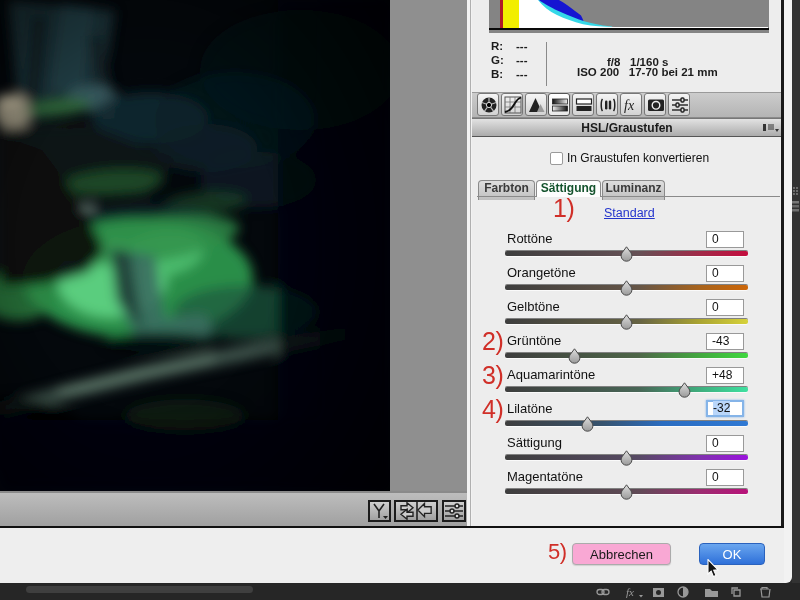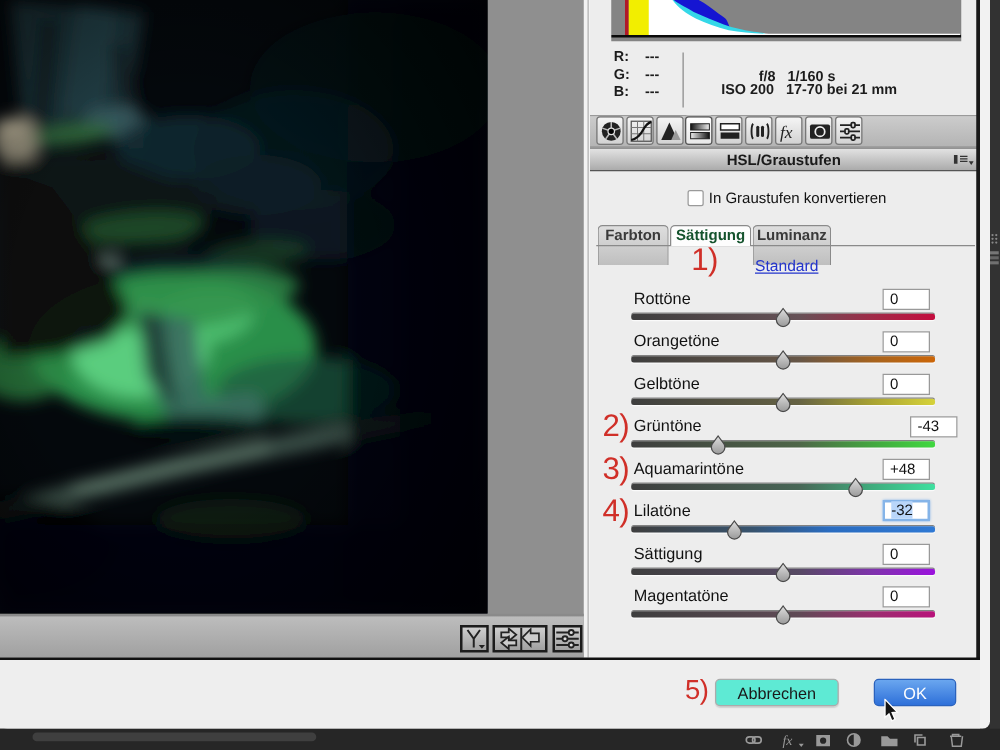--- a/index.html
+++ b/index.html
@@ -42,21 +42,21 @@
   background:linear-gradient(#e2e2e2,#ababab); border-top:1px solid #777; border-bottom:1px solid #555;
   font-size:12px; font-weight:bold; color:#1a1a1a; text-align:center; line-height:19px; }
 #hdrmenu { position:absolute; left:763px; top:123px; width:16px; height:10px; }
 
 
 #cb { position:absolute; left:550px; top:152px; width:13px; height:13px; background:#fff;
   border:1px solid #9a9a9a; border-radius:2px; }
 #cblabel { position:absolute; left:567px; top:151px; font-size:12px; color:#111; }
 
 
-.tab { position:absolute; top:180px; height:32px; font-size:12px; font-weight:bold;
+.tab { position:absolute; top:180px; height:20px; font-size:12px; font-weight:bold;
   text-align:center; border:1px solid #8a8a8a; border-bottom:none;
   border-radius:4px 4px 0 0; line-height:15px; color:#3a3a3a;
   background:linear-gradient(#dedede,#bfbfbf); }
 .tab.act { background:#fdfdfd; color:#14532d; height:17px; z-index:2; }
 #tabline { position:absolute; left:477px; top:196px; width:303px; height:1px; background:#8a8a8a; }
 
 
 .red { position:absolute; color:#d02f28; font-size:25px; letter-spacing:-0.5px; font-weight:normal;
   font-family:"Liberation Sans", sans-serif; }
 #std { position:absolute; left:604px; top:206px; font-size:12.5px; color:#2334cc;
@@ -64,21 +64,21 @@
 
 
 .slabel { position:absolute; left:507px; font-size:13px; color:#111; }
 .sbox { position:absolute; left:706px; width:38px; height:17px; background:#fff;
   border:1px solid #999; font-size:12px; color:#111; padding-left:5px; line-height:15px; }
 .track { position:absolute; left:505px; width:243px; height:5px; border-radius:2px;
   box-shadow:0 -1px 0 rgba(40,40,40,.55), 0 1px 0 rgba(255,255,255,.7); }
 .thumb { position:absolute; width:13px; height:16px; }
 
 
-#cancel { position:absolute; left:572px; top:543px; width:99px; height:22px; background:#5eead4;
+#cancel { position:absolute; left:572px; top:543px; width:99px; height:22px; background:#f9a8d4;
   border:1px solid #ababab; border-radius:4px; font-size:13px; color:#1a1a1a;
   text-align:center; line-height:21px; box-shadow:0 1px 1px rgba(0,0,0,.12); }
 #ok { position:absolute; left:699px; top:543px; width:66px; height:22px;
   background:linear-gradient(#6aa6ef,#2e70d9); border:1px solid #2a62bd; border-radius:4px;
   font-size:13px; color:#fff; text-align:center; line-height:21px; }
 
 
 .pbtn { position:absolute; top:500px; height:22px; border:2px solid #1c1c1c;
   background:linear-gradient(#cfcfcf,#a0a0a0); }
 </style>
@@ -311,21 +311,21 @@
 
 <div class="slabel" style="top:299px;">Gelbtöne</div>
 <div class="sbox" style="top:299px;">0</div>
 <div class="track" style="top:319px; background:linear-gradient(to right,#3e3e3e,#666344 55%,#aaa432 80%,#d6d23a);"></div>
 <svg class="thumb" style="left:620px; top:314px;" width="13" height="16" viewBox="0 0 13 16">
       <path d="M6.5,0.8 L10.6,6.3 A5.4,5.4 0 1 1 2.4,6.3 Z" fill="url(#tg)" stroke="#4a4a4a" stroke-width="1"></path>
     </svg>
 
 <div class="red" style="left:482px; top:327px;">2)</div>
 <div class="slabel" style="top:333px;">Grüntöne</div>
-<div class="sbox" style="top:333px;margin-left:22px;">-43</div>
+<div class="sbox" style="top:333px;">-43</div>
 <div class="track" style="top:353px; background:linear-gradient(to right,#3e3e3e,#4e6648 55%,#42a83f 80%,#3fd83f);"></div>
 <svg class="thumb" style="left:568px; top:348px;" width="13" height="16" viewBox="0 0 13 16">
       <path d="M6.5,0.8 L10.6,6.3 A5.4,5.4 0 1 1 2.4,6.3 Z" fill="url(#tg)" stroke="#4a4a4a" stroke-width="1"></path>
     </svg>
 
 <div class="red" style="left:482px; top:361px;">3)</div>
 <div class="slabel" style="top:367px;">Aquamarintöne</div>
 <div class="sbox" style="top:367px;">+48</div>
 <div class="track" style="top:387px; background:linear-gradient(to right,#3e3e3e,#486656 55%,#3fae7e 80%,#3fe0a0);"></div>
 <svg class="thumb" style="left:678px; top:382px;" width="13" height="16" viewBox="0 0 13 16">

